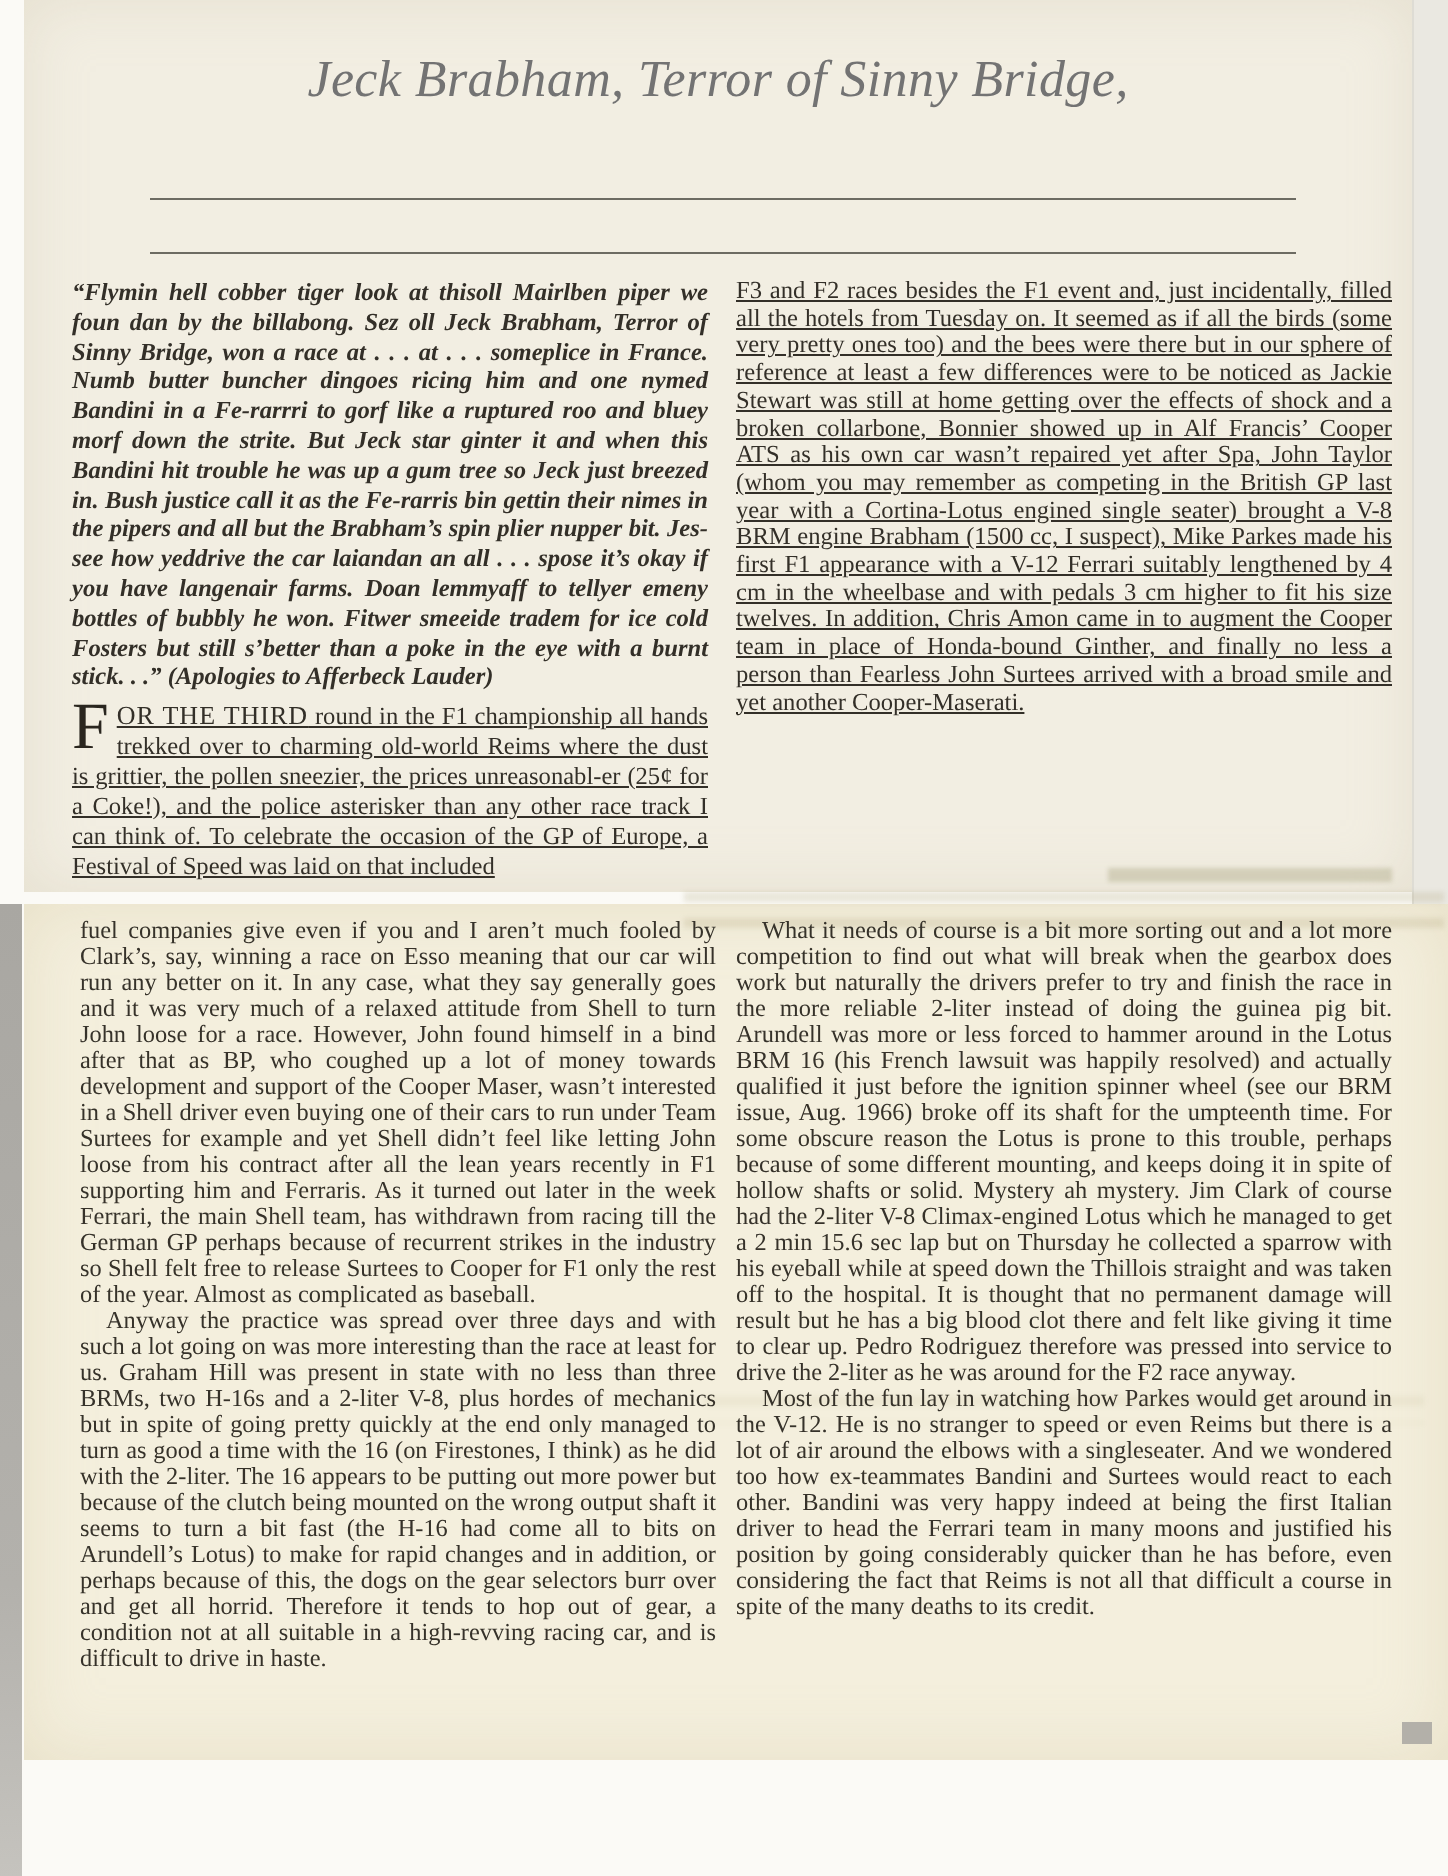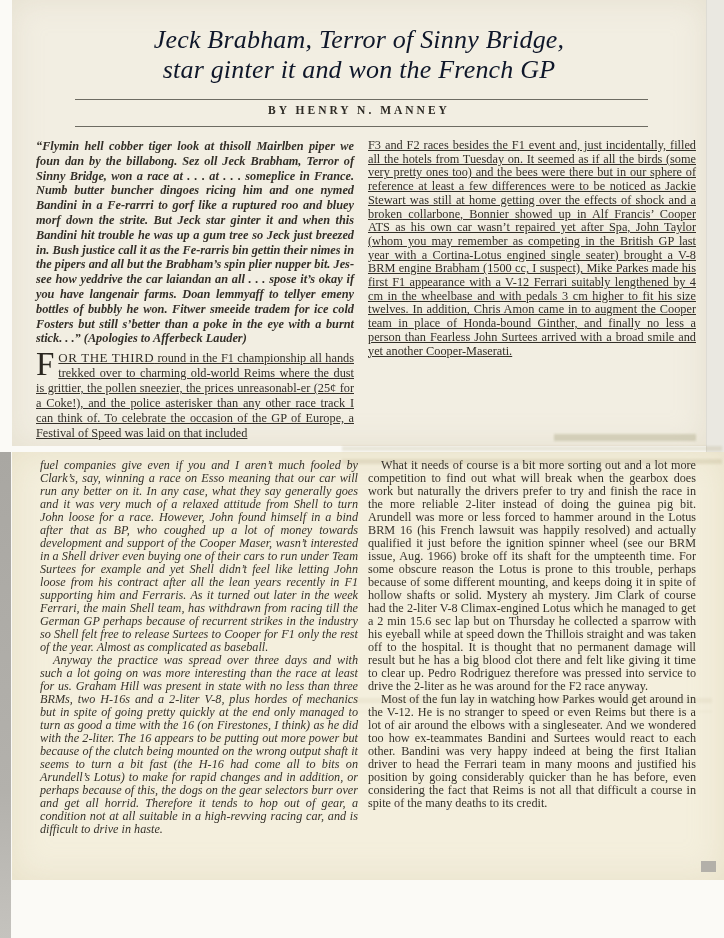--- a/index.html
+++ b/index.html
@@ -22,21 +22,21 @@
     left:12px;top:452px;width:712px;height:428px;
     background:#f4efdd;
     box-shadow:inset 0 0 34px rgba(208,198,160,.35);
   }
   .shadow-left{
     position:absolute;left:0;top:452px;width:11px;height:486px;
     background:linear-gradient(180deg,#a9a7a2 0%,#b3b1ac 70%,#c5c3be 100%);
   }
   .title{
     margin:0;padding-top:25px;text-align:center;
-    font-style:italic;font-weight:500;color:#0f172a;
+    font-style:italic;font-weight:500;color:#737373;
     font-size:26px;line-height:30px;letter-spacing:.2px;
   }
   .title span{display:block;}
   .rule{position:absolute;left:63px;width:573px;height:1px;background:#56534b;opacity:.85;}
   .rule-top{top:99px;}
   .rule-bottom{top:126px;}
   .byline{
     position:absolute;top:104px;left:0;width:100%;text-align:center;
     font-size:11.5px;font-weight:bold;letter-spacing:3px;color:#2e2b25;
   }
@@ -50,21 +50,21 @@
   }
   .bodytext{font-size:12.3px;line-height:13.7px;text-decoration:underline;}
   .lead{font-size:12.3px;line-height:14.9px;margin-top:5px !important;}
   .dropcap{
     float:left;font-size:33px;line-height:25px;
     padding:1px 4px 0 0;color:#2a261f;font-weight:400;
   }
   .smallcaps{font-size:13px;letter-spacing:.5px;}
   .indent{text-indent:13px;}
   .p2col{position:absolute;top:7px;}
-  .p2col.left{left:28px;width:318px;font-style:italic;}
+  .p2col.left{left:28px;width:318px;}
   .p2col.right{left:356px;width:328px;}
   .p2col p{margin:0;text-align:justify;color:#36322a;font-size:12.2px;line-height:13px;}
   .bleed{
     position:absolute;pointer-events:none;filter:blur(1.2px);
     background:repeating-linear-gradient(180deg,rgba(168,156,112,.20) 0 5px,rgba(0,0,0,0) 5px 13px);
   }
   .bleed-a{left:330px;top:-6px;width:380px;height:26px;}
   .bleed-b{left:340px;top:246px;width:360px;height:14px;opacity:.5;}
   .smudge{
     position:absolute;left:542px;top:434px;width:142px;height:7px;
@@ -78,24 +78,22 @@
 </head>
 <body>
 
 <div>
 
   <div class="right-strip"></div>
 
   <div class="page page1">
     <h1 class="title">
       <span>Jeck Brabham, Terror of Sinny Bridge,</span>
-      <span>star ginter it and won the French GP</span>
     </h1>
     <div class="rule rule-top"></div>
-    <div class="byline">BY HENRY N. MANNEY</div>
     <div class="rule rule-bottom"></div>
 
     <div class="col col-left">
       <p class="quote">“Flymin hell cobber tiger look at thisoll Mairlben piper we foun dan by the billabong. Sez oll Jeck Brabham, Terror of Sinny Bridge, won a race at . . . at . . . someplice in France. Numb butter buncher dingoes ricing him and one nymed Bandini in a Fe-rarrri to gorf like a ruptured roo and bluey morf down the strite. But Jeck star ginter it and when this Bandini hit trouble he was up a gum tree so Jeck just breezed in. Bush justice call it as the Fe-rarris bin gettin their nimes in the pipers and all but the Brabham’s spin plier nupper bit. Jes-see how yeddrive the car laiandan an all . . . spose it’s okay if you have langenair farms. Doan lemmyaff to tellyer emeny bottles of bubbly he won. Fitwer smeeide tradem for ice cold Fosters but still s’better than a poke in the eye with a burnt stick. . .” (Apologies to Afferbeck Lauder)</p>
       <p class="bodytext lead"><span class="dropcap">F</span><span class="smallcaps">OR THE THIRD</span><span> round in the F1 championship all hands trekked over to charming old-world Reims where the dust is grittier, the pollen sneezier, the prices unreasonabl-er (25¢ for a Coke!), and the police asterisker than any other race track I can think of. To celebrate the occasion of the GP of Europe, a Festival of Speed was laid on that included</span></p>
     </div>
 
     <div class="col col-right">
       <p class="bodytext">F3 and F2 races besides the F1 event and, just incidentally, filled all the hotels from Tuesday on. It seemed as if all the birds (some very pretty ones too) and the bees were there but in our sphere of reference at least a few differences were to be noticed as Jackie Stewart was still at home getting over the effects of shock and a broken collarbone, Bonnier showed up in Alf Francis’ Cooper ATS as his own car wasn’t repaired yet after Spa, John Taylor (whom you may remember as competing in the British GP last year with a Cortina-Lotus engined single seater) brought a V-8 BRM engine Brabham (1500 cc, I suspect), Mike Parkes made his first F1 appearance with a V-12 Ferrari suitably lengthened by 4 cm in the wheelbase and with pedals 3 cm higher to fit his size twelves. In addition, Chris Amon came in to augment the Cooper team in place of Honda-bound Ginther, and finally no less a person than Fearless John Surtees arrived with a broad smile and yet another Cooper-Maserati.</p>
     </div>

